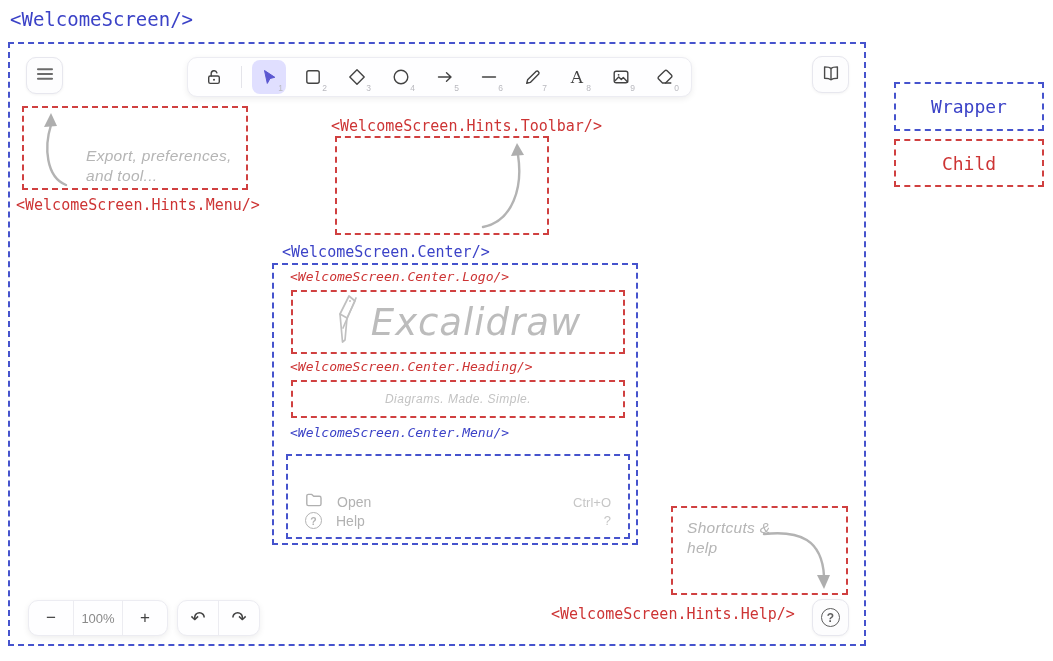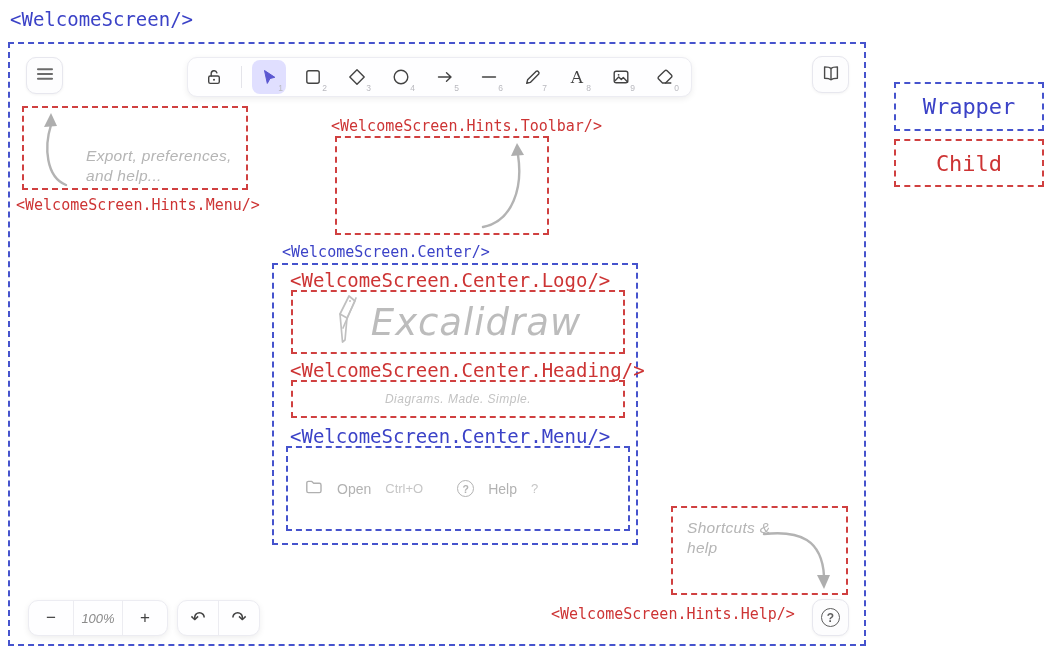--- a/index.html
+++ b/index.html
@@ -40,30 +40,30 @@
 
   
   .hint-text { font-style:italic; color:#b5b5b5; font-size:15.5px; line-height:1.3;
                letter-spacing:.3px; white-space:nowrap; }
   .hint-menu-box { position:absolute; left:22px; top:106px; width:226px; height:84px; }
   .hint-toolbar-box { position:absolute; left:335px; top:136px; width:214px; height:99px; }
   .hint-help-box { position:absolute; left:671px; top:506px; width:177px; height:89px; }
 
   
   .center-box { position:absolute; left:272px; top:263px; width:366px; height:282px; }
-  .inner-label { position:absolute; font-size:19px; font-weight:500; white-space:nowrap; }
+  .inner-label { position:absolute; font-size:13px; font-weight:500; white-space:nowrap;font-style:italic; }
   .logo-box { position:absolute; left:17px; top:25px; width:334px; height:64px;
               display:flex; align-items:center; justify-content:center; gap:10px; }
   .logo-word { font-style:italic; color:#bcbcbc; font-size:37px; letter-spacing:1px;
                font-family:"DejaVu Sans", sans-serif;text-align:center; }
   .heading-box { position:absolute; left:17px; top:115px; width:334px; height:38px;
                  display:flex; align-items:center; justify-content:center; }
   .heading-word { font-style:italic; color:#c3c3c3; font-size:12px; letter-spacing:.5px; }
-  .center-menu-box { position:absolute; left:12px; top:181px; width:344px; height:85px;
-                     display:flex; justify-content:flex-start;
+  .center-menu-box { position:absolute; left:12px; top:189px; width:344px; height:85px;
+                     display:flex; flex-direction:column; justify-content:flex-end;
                      padding:8px 0; }
   .menu-row { display:flex; align-items:center; gap:14px; padding:0 17px; cursor:pointer; }
   .menu-label { font-size:14px; color:#b2b2b2; }
   .menu-shortcut { margin-left:auto; font-size:13px; color:#c6c6c6; }
 
   .qmark-circle { width:17px; height:17px; border:1.5px solid #b3b3b3; border-radius:50%;
                   display:flex; align-items:center; justify-content:center;
                   font-size:10.5px; color:#b3b3b3; font-weight:600; }
 
   
@@ -73,21 +73,21 @@
   .z-div { width:1px; height:36px; background:#ececf1; }
   .zoom-level { font-size:13px; color:#8a8a8a; }
   .undo-island { left:177px; top:600px; height:36px; }
   .uglyph { font-size:18px; color:#434343; line-height:1; }
 
   .help-btn { left:812px; top:599px; }
   .help-btn .qmark-circle { width:19px; height:19px; border-color:#5f5f5f; color:#5f5f5f; font-size:12px; }
 
   
   .legend-box { position:absolute; width:150px; display:flex; align-items:center; justify-content:center;
-                font-size:22px; font-weight:500; }
+                font-size:18px; font-weight:500; }
   .legend-wrapper { left:894px; top:82px; height:49px; }
   .legend-child { left:894px; top:139px; height:48px; }
 
   svg.hint-arrow { position:absolute; overflow:visible; }
 </style>
 </head>
 <body>
 
 <div class="page">
 
@@ -218,21 +218,21 @@
     </span>
   </div>
 
   <div class="hint-menu-box red-dash">
     <svg class="hint-arrow" style="left:8px; top:3px;" width="50" height="78" viewBox="0 0 50 78">
       <path d="M34 74 C14 66 12 36 19 14" fill="none" stroke="#b3b3b3" stroke-width="2.4" stroke-linecap="round"></path>
       <polygon points="12,16 19,2 25,15" fill="#aeaeae"></polygon>
     </svg>
     <div class="hint-text" style="position:absolute; left:62px; top:38px;">
       <div>Export, preferences,</div>
-      <div>and help...</div>
+      <div>and tool...</div>
     </div>
   </div>
   <div class="wrap-label mono red-text" style="left:331px; top:117px;">&lt;WelcomeScreen.Hints.Toolbar/&gt;</div>
 
   <div class="wrap-label mono red-text" style="left:16px; top:196px;">&lt;WelcomeScreen.Hints.Menu/&gt;</div>
   <div class="hint-toolbar-box red-dash">
     <svg class="hint-arrow" style="right:12px; top:3px;" width="60" height="92" viewBox="0 0 60 92">
       <path d="M8 86 C38 80 48 46 43 14" fill="none" stroke="#b3b3b3" stroke-width="2.4" stroke-linecap="round"></path>
       <polygon points="36,15 42,2 49,14" fill="#aeaeae"></polygon>
     </svg>
@@ -292,21 +292,21 @@
 
   <div class="btn-square help-btn">
     <span class="qmark-circle">?</span>
   </div>
 
   <div class="island zoom-island">
     <div class="z-cell" style="width:44px;">
       <span class="z-sign">−</span>
     </div>
     <div class="z-div"></div>
-    <div class="z-cell" style="width:48px;font-style:italic;">
+    <div class="z-cell" style="width:48px;">
       <span class="zoom-level">100%</span>
     </div>
     <div class="z-div"></div>
     <div class="z-cell" style="width:44px;">
       <span class="z-sign">+</span>
     </div>
   </div>
 
   <div class="island undo-island">
     <div class="z-cell" style="width:40px;">

